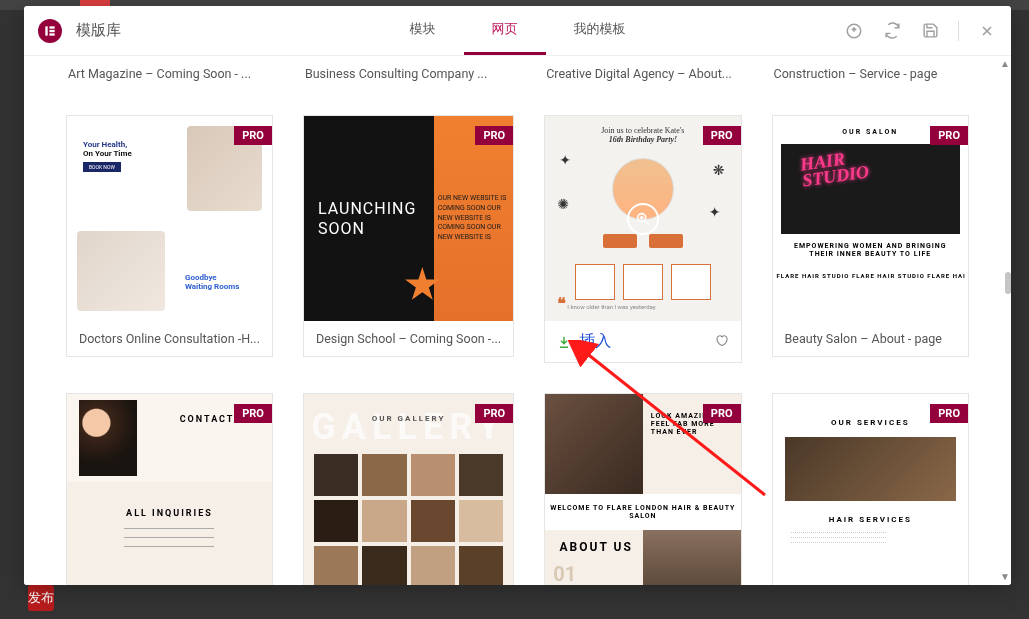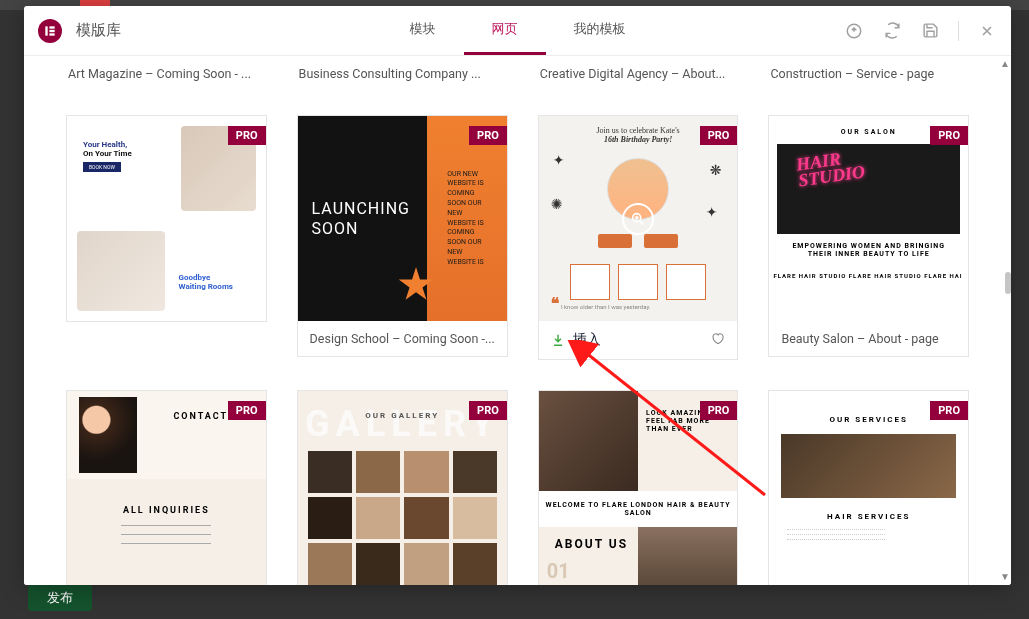--- a/index.html
+++ b/index.html
@@ -20,23 +20,23 @@
     .backdrop-red {
       position: absolute;
       top: 0; left: 80px;
       width: 30px; height: 10px;
       background: #e04040;
     }
     .backdrop-publish {
       position: absolute;
       bottom: 8px;
       left: 28px;
-      background: #14532d;
+      background: #b91c1c;
       color: #fff;
-      padding: 4px 19px;
+      padding: 4px 0;
       font-size: 13px;
       border-radius: 3px;
     }
     .modal {
       position: absolute;
       top: 6px;
       left: 24px;
       right: 18px;
       bottom: 34px;
       background: #fff;
@@ -163,22 +163,22 @@
       overflow: hidden;
       text-overflow: ellipsis;
       display: flex;
       align-items: center;
       justify-content: space-between;
     }
     .insert-row {
       display: flex;
       align-items: center;
       gap: 8px;
-      color: #0f172a;
-      font-size: 14px;
+      color: #1d4ed8;
+      font-size: 16px;
     }
     .heart-icon { color: #888; }
     .magnify-overlay {
       position: absolute;
       top: 50%;
       left: 50%;
       transform: translate(-50%, -50%);
       width: 32px;
       height: 32px;
       border: 2px solid #fff;
@@ -207,21 +207,21 @@
     .doctors .blue-box .t1 { color:#2a3a8a; font-size:8px; font-weight:bold;}
     .doctors .photo1 { position:absolute; top:10px; right:10px; width:75px; height:85px; background:linear-gradient(135deg,#d8c8b8,#e8dcd0); border-radius:4px;}
     .doctors .btn1 { background:#1a2766; color:#fff; font-size:5px; padding:2px 6px; display:inline-block; margin-top:4px;}
     .doctors .photo2 { position:absolute; bottom:10px; left:10px; width:88px; height:80px; background:linear-gradient(135deg,#e0d5ca,#f0e8e0); border-radius:4px;}
     .doctors .note { position:absolute; bottom:30px; right:12px; width:75px; font-size:7px;}
     .doctors .note .t2 { color:#3060d0; font-weight:bold; font-size:8px;}
     
     .design { background:#121212; display:flex; }
     .design .left { width:62%; display:flex; align-items:center; padding-left:14px;}
     .design .left .big { color:#fff; font-size:16px; letter-spacing:1px; line-height:1.2;}
-    .design .right { width:38%; background:linear-gradient(#f08030,#e5702a); display:flex; flex-direction:column; justify-content:center; padding:20px; font-size:7px; color:#1a1a1a; line-height:1.4; position:relative;}
+    .design .right { width:38%; background:linear-gradient(#f08030,#e5702a); display:flex; flex-direction:column; justify-content:center; padding:4px; font-size:7px; color:#1a1a1a; line-height:1.4; position:relative;}
     .design .star { position:absolute; bottom:18px; left:48%; width:36px; height:36px; background:#f08030; clip-path: polygon(50% 0%, 61% 35%, 98% 35%, 68% 57%, 79% 91%, 50% 70%, 21% 91%, 32% 57%, 2% 35%, 39% 35%);}
     
     .birthday { background:#f4f2ef; }
     .birthday .banner { position:absolute; top:10px; left:50%; transform:translateX(-50%); font-size:8px; color:#333; font-family: Georgia, serif; text-align:center;}
     .birthday .banner b{ font-style:italic;}
     .birthday .face { width:62px; height:62px; border-radius:50%; overflow:hidden; background:linear-gradient(#f0c090,#ffb380); position:absolute; top:42px; left:50%; transform:translateX(-50%); border:1px solid #ddd;}
     .birthday .sparkles { position:absolute; width:100%; height:110px; top:30px;}
     .birthday .sparkles .s { position:absolute; font-size:14px; color:#333;}
     .birthday .btns { position:absolute; top:118px; left:50%; transform:translateX(-50%); display:flex; gap:12px;}
     .birthday .btns div { width:34px; height:14px; background:#d87038; border-radius:2px;}
@@ -361,20 +361,21 @@
                 <div class="btn1">BOOK NOW</div>
               </div>
               <div class="photo1"></div>
               <div class="photo2"></div>
               <div class="note">
                 <div class="t2">Goodbye</div>
                 <div style="color:#3060d0;font-weight:bold;font-size:8px;">Waiting Rooms</div>
               </div>
             </div>
           </div>
+          <div class="card-footer">Doctors Online Consultation -H...</div>
         </div>
       </div>
 
       <div class="card">
         <div class="card-box">
           <div class="thumb">
             <div class="pro-badge">PRO</div>
             <div class="mock design">
               <div class="left">
                 <div>

